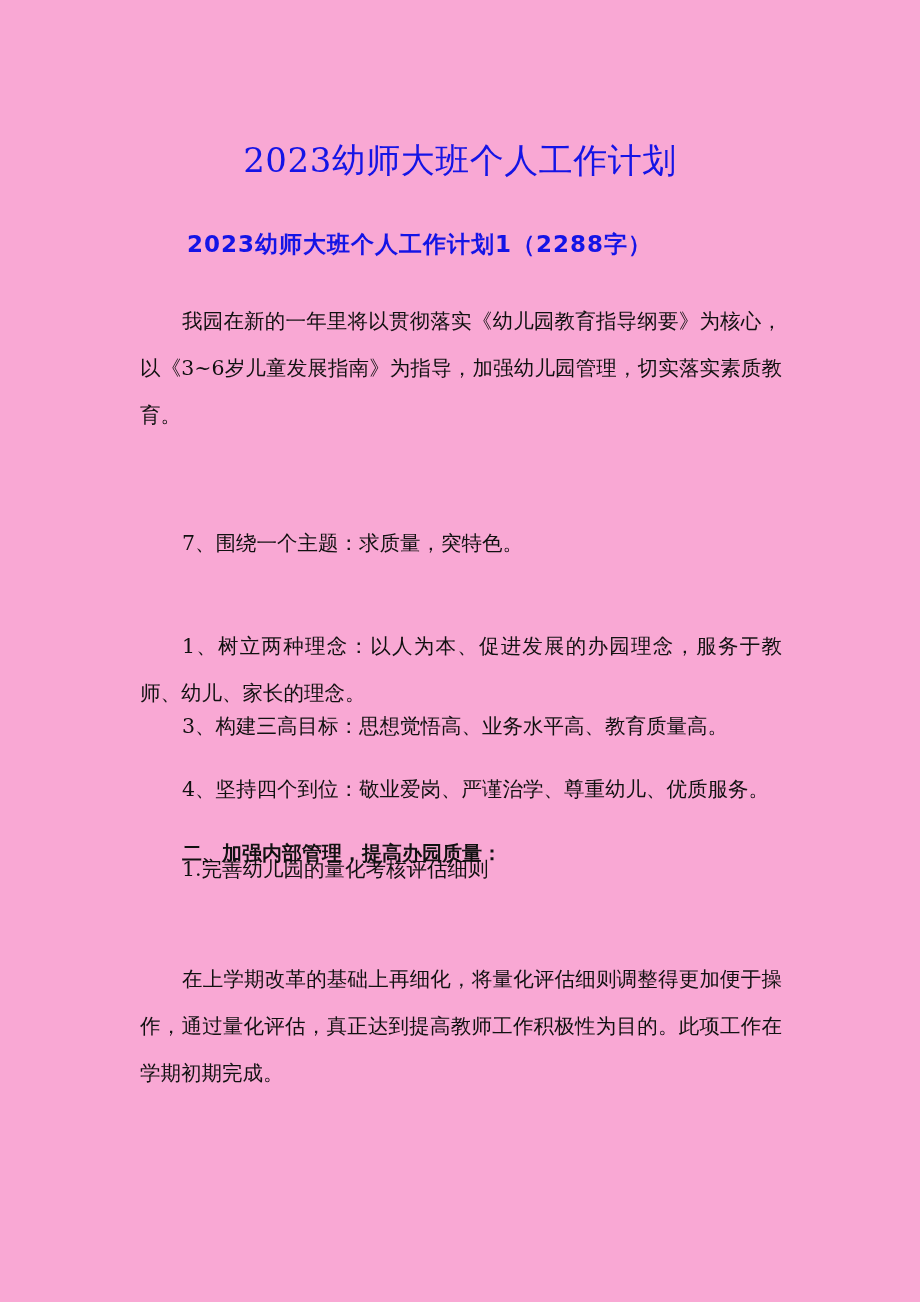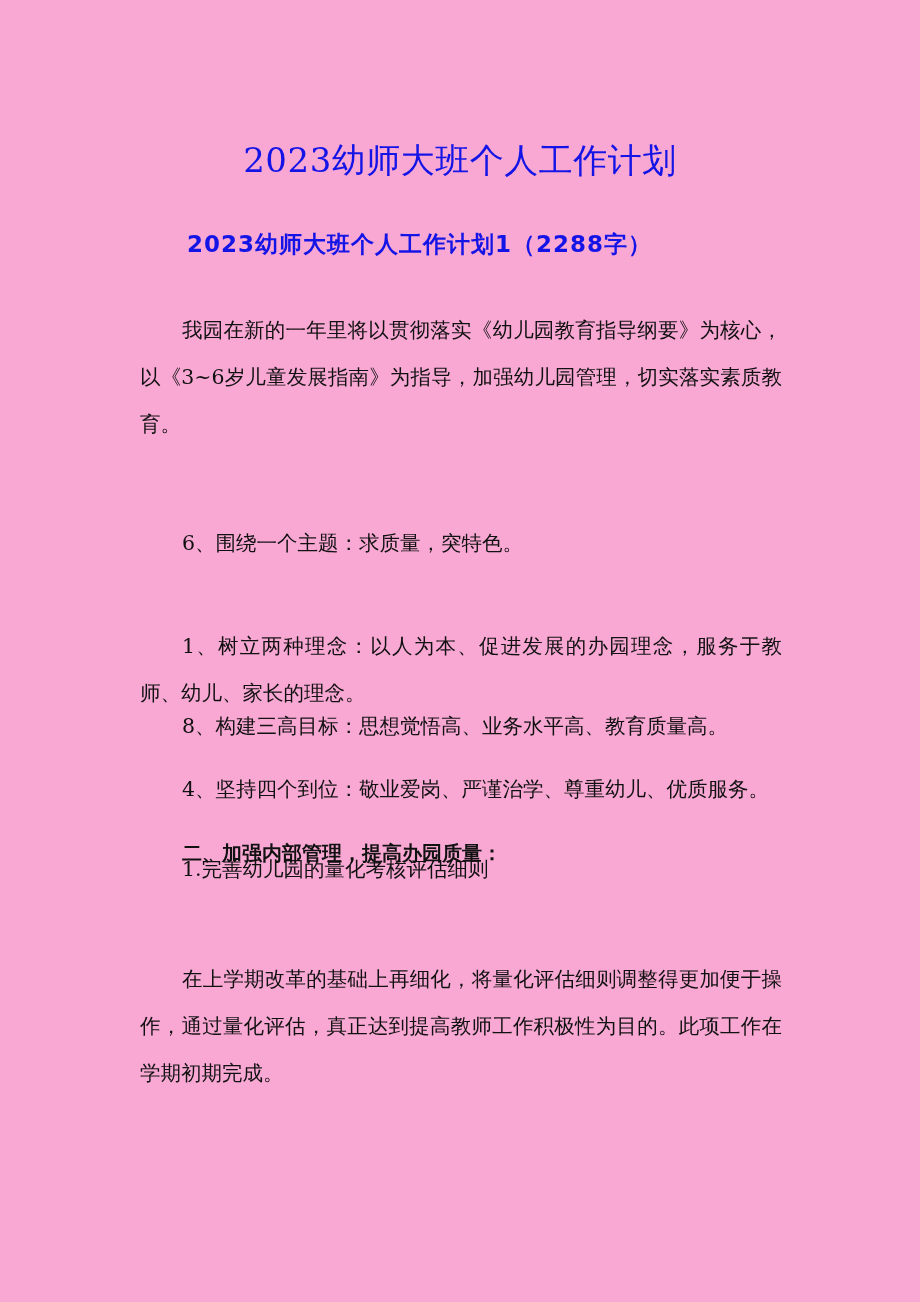--- a/index.html
+++ b/index.html
@@ -51,42 +51,42 @@
       font-size: 20.5px;
       line-height: 47px;
       text-align: justify;
       text-indent: 42px;
     }
     .para.head {
       font-weight: bold;
       font-family: "DejaVu Sans", "Liberation Sans", sans-serif;
       font-size: 20px;
     }
-    .p1 { top: 307px; }
+    .p1 { top: 298px; }
     .h1 { top: 456px; }
     .i1 { top: 520px; }
     .i2 { top: 623px; }
     .i3 { top: 703px; }
     .i4 { top: 766px; }
     .h2 { top: 830px; }
     .s1 { top: 846px; }
     .p2 { top: 956px; }
   </style>
 </head>
 <body>
 
 <div class="page">
   <div class="title">2023幼师大班个人工作计划</div>
   <div class="subtitle">2023幼师大班个人工作计划1（2288字）</div>
 
   <p class="para p1" style="margin:0">我园在新的一年里将以贯彻落实《幼儿园教育指导纲要》为核心，以《3~6岁儿童发展指南》为指导，加强幼儿园管理，切实落实素质教育。</p>
 
 
-  <p class="para i1" style="margin:0">6、围绕一个主题：求质量，突特色。</p>
+  <p class="para i1" style="margin:0">7、围绕一个主题：求质量，突特色。</p>
   <p class="para i2" style="margin:0">1、树立两种理念：以人为本、促进发展的办园理念，服务于教师、幼儿、家长的理念。</p>
-  <p class="para i3" style="margin:0">8、构建三高目标：思想觉悟高、业务水平高、教育质量高。</p>
+  <p class="para i3" style="margin:0">3、构建三高目标：思想觉悟高、业务水平高、教育质量高。</p>
   <p class="para i4" style="margin:0">4、坚持四个到位：敬业爱岗、严谨治学、尊重幼儿、优质服务。</p>
 
   <p class="para head h2" style="margin:0">二、加强内部管理，提高办园质量：</p>
 
   <p class="para s1" style="margin:0">1.完善幼儿园的量化考核评估细则</p>
   <p class="para p2" style="margin:0">在上学期改革的基础上再细化，将量化评估细则调整得更加便于操作，通过量化评估，真正达到提高教师工作积极性为目的。此项工作在学期初期完成。</p>
 </div>
 
 </body></html>

